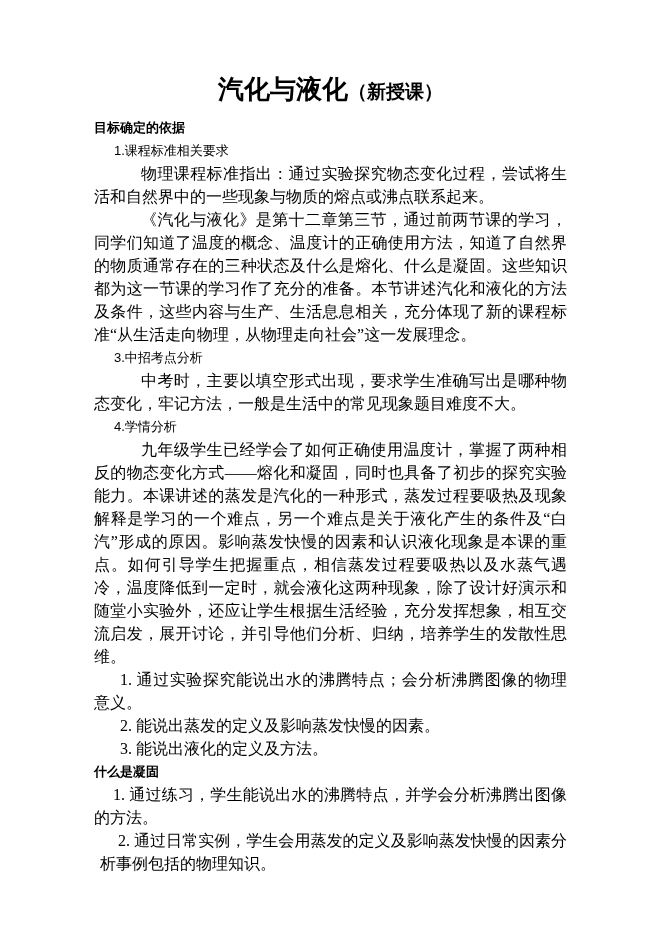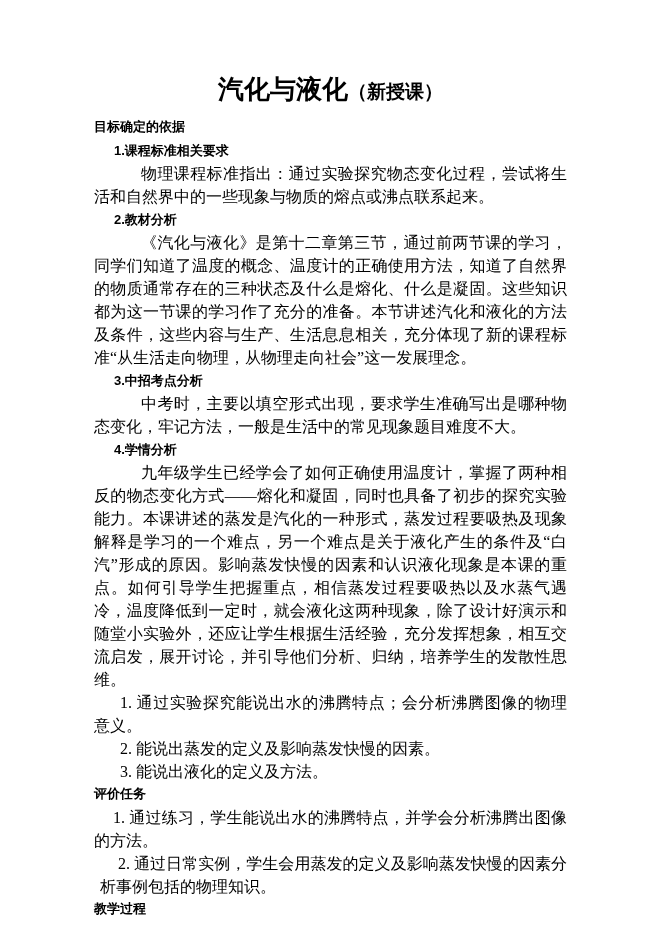--- a/index.html
+++ b/index.html
@@ -35,25 +35,25 @@
   }
   .block {
     margin: 0;
     font-size: 16px;
     line-height: 23px;
     text-align: justify;
   }
   .h-top {
     font-weight: bold;
     font-size: 13px;
-    font-family: Liberation Mono, monospace;
+    font-family: Liberation Serif, serif;
     text-align: left;
   }
   .h-sub {
-    font-weight: bold;
+    font-weight: normal;
     font-size: 13px;
     font-family: "Liberation Sans", "DejaVu Sans", sans-serif;
     text-indent: 20px;
     text-align: left;
   }
   .para {
     text-indent: 47px;
   }
   .item {
     text-indent: 26px;
@@ -71,27 +71,25 @@
 
 <div class="page">
 
   <div class="doc-title">
     <span>汽化与液化</span><span class="suffix">（新授课）</span>
   </div>
 
   <p class="block h-top">目标确定的依据</p>
   <p class="block h-sub">1.课程标准相关要求</p>
   <p class="block para">物理课程标准指出：通过实验探究物态变化过程，尝试将生活和自然界中的一些现象与物质的熔点或沸点联系起来。</p>
-  <p class="block h-sub">2.教材分析</p>
   <p class="block para">《汽化与液化》是第十二章第三节，通过前两节课的学习，同学们知道了温度的概念、温度计的正确使用方法，知道了自然界的物质通常存在的三种状态及什么是熔化、什么是凝固。这些知识都为这一节课的学习作了充分的准备。本节讲述汽化和液化的方法及条件，这些内容与生产、生活息息相关，充分体现了新的课程标准“从生活走向物理，从物理走向社会”这一发展理念。</p>
   <p class="block h-sub">3.中招考点分析</p>
   <p class="block para">中考时，主要以填空形式出现，要求学生准确写出是哪种物态变化，牢记方法，一般是生活中的常见现象题目难度不大。</p>
   <p class="block h-sub">4.学情分析</p>
   <p class="block para">九年级学生已经学会了如何正确使用温度计，掌握了两种相反的物态变化方式——熔化和凝固，同时也具备了初步的探究实验能力。本课讲述的蒸发是汽化的一种形式，蒸发过程要吸热及现象解释是学习的一个难点，另一个难点是关于液化产生的条件及“白汽”形成的原因。影响蒸发快慢的因素和认识液化现象是本课的重点。如何引导学生把握重点，相信蒸发过程要吸热以及水蒸气遇冷，温度降低到一定时，就会液化这两种现象，除了设计好演示和随堂小实验外，还应让学生根据生活经验，充分发挥想象，相互交流启发，展开讨论，并引导他们分析、归纳，培养学生的发散性思维。</p>
   <p class="block item">1. 通过实验探究能说出水的沸腾特点；会分析沸腾图像的物理意义。</p>
   <p class="block item">2. 能说出蒸发的定义及影响蒸发快慢的因素。</p>
   <p class="block item">3. 能说出液化的定义及方法。</p>
-  <p class="block h-top">评价任务</p>
+  <p class="block h-top">什么是凝固</p>
   <p class="block item item-first">1. 通过练习，学生能说出水的沸腾特点，并学会分析沸腾出图像的方法。</p>
   <p class="block item-hang">2. 通过日常实例，学生会用蒸发的定义及影响蒸发快慢的因素分析事例包括的物理知识。</p>
-  <p class="block h-top">教学过程</p>
 
 </div>
 
 </body></html>

